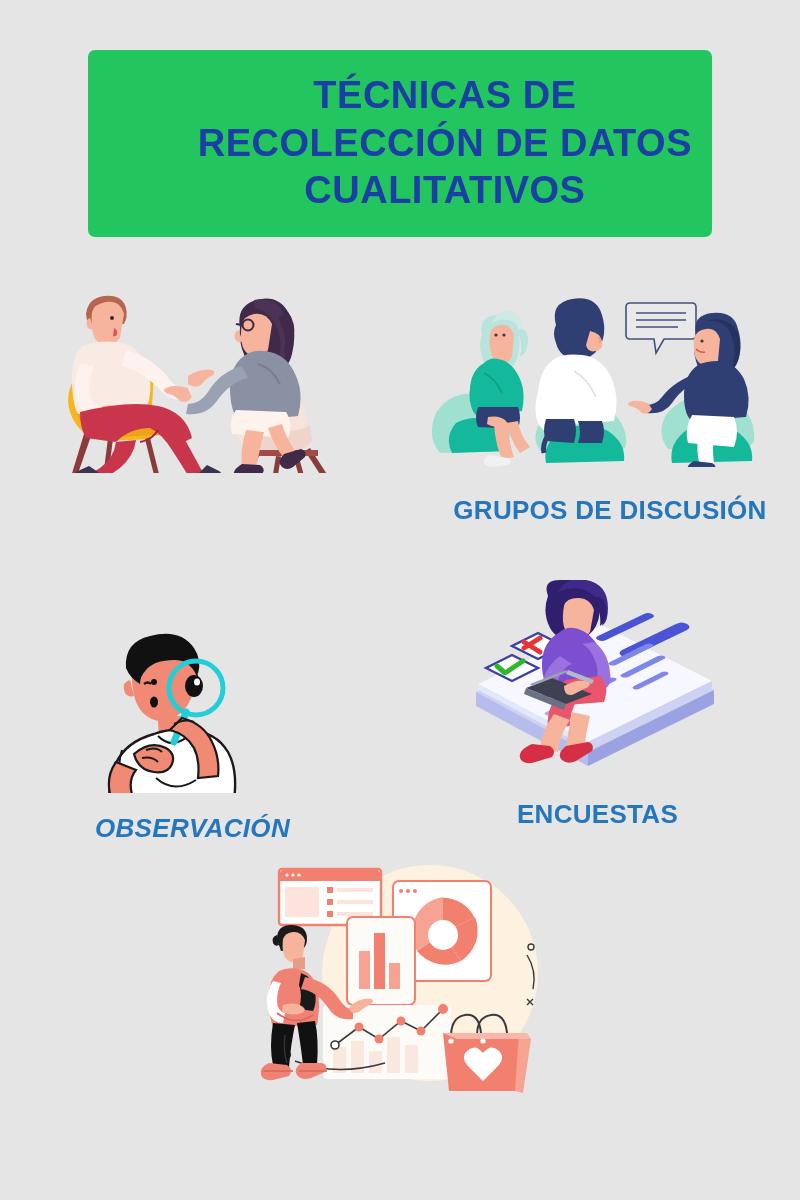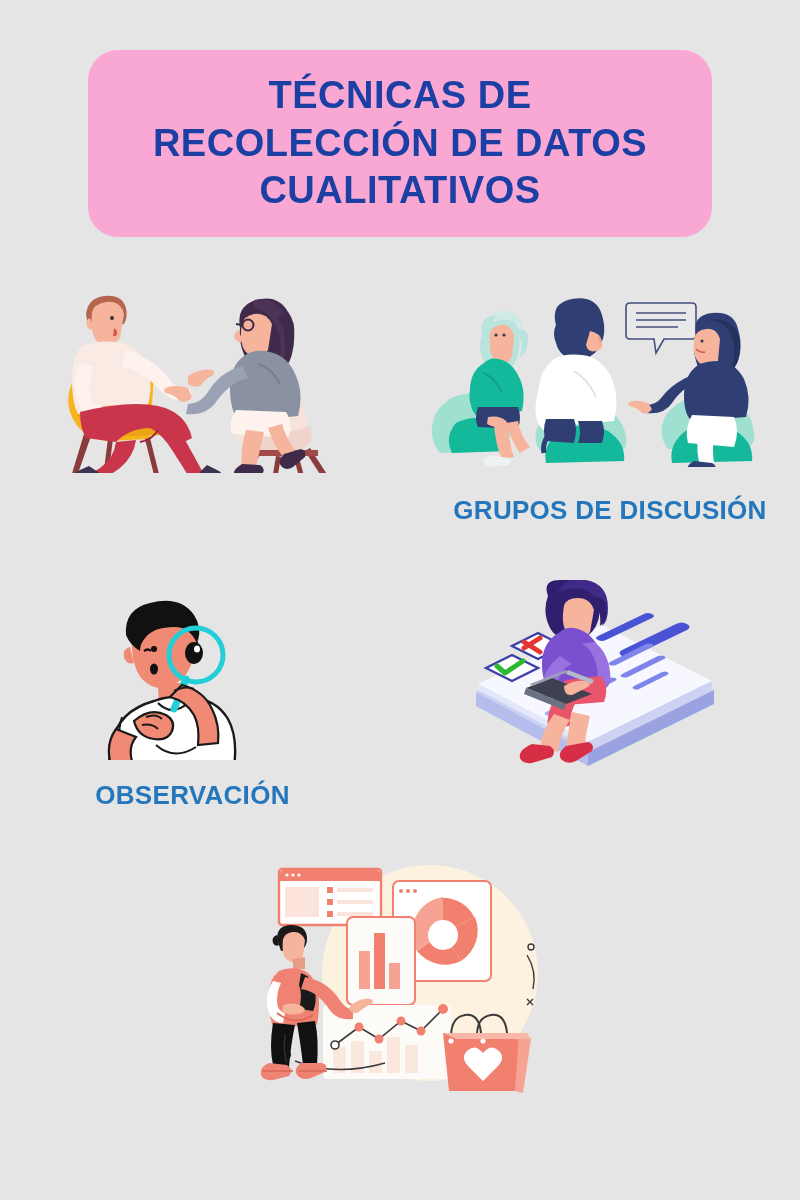--- a/index.html
+++ b/index.html
@@ -15,25 +15,25 @@
     position: relative;
   }
 
   
   #title-card {
     position: absolute;
     left: 88px;
     top: 50px;
     width: 624px;
     height: 187px;
-    background: #f9a8d4;
-    border-radius: 30px;
+    background: #22c55e;
+    border-radius: 7px;
     display: flex;
     align-items: center;
-    justify-content: center;
+    justify-content: flex-end;
   }
   #title-text {
     color: #1b3fa3;
     font-size: 38px;
     font-weight: bold;
     line-height: 1.25;
     text-align: center;
     letter-spacing: 0.5px;
     white-space: pre-line;
     padding: 0 20px;
@@ -52,21 +52,21 @@
     white-space: nowrap;
   }
   .art {
     position: relative;
   }
   .art svg { display: block; }
 
   
   #item-entrevista      { left: 40px;  top: 278px; width: 310px; }
   #item-grupos          { left: 430px; top: 295px; width: 360px; }
-  #item-observacion     { left: 60px;  top: 595px; width: 265px; }
+  #item-observacion     { left: 60px;  top: 628px; width: 265px; font-style: italic; }
   #item-encuestas       { left: 470px; top: 580px; width: 255px; }
   #item-neuromarketing  { left: 255px; top: 855px; width: 320px; }
 
   #item-entrevista .item-label     { margin-top: 18px; }
   #item-grupos .item-label         { margin-top: 28px; }
   #item-observacion .item-label    { margin-top: 20px; }
   #item-encuestas .item-label      { margin-top: 24px; }
   #item-neuromarketing .item-label { margin-top: 14px; }
 </style>
 </head>
@@ -311,20 +311,21 @@
 
       <path d="M94 106 q14 -8 24 -4 q4 2 0 5 q-10 5 -16 8 q-8 1 -8 -9z" fill="#f7b49c"></path>
 
       <path d="M84 134 q-12 16 -14 34 l18 4 q2 -18 12 -32z" fill="#f7b49c"></path>
       <path d="M102 132 q-4 20 -6 36 l18 2 q2 -18 6 -34z" fill="#f7b49c"></path>
 
       <path d="M62 164 q-14 6 -12 14 q2 6 12 5 l20 -6 q5 -6 -2 -11z" fill="#d62f45"></path>
       <path d="M96 166 q-10 8 -4 14 q6 5 14 1 l16 -10 q3 -7 -4 -9z" fill="#d62f45"></path>
     </svg>
   </div>
+  <div class="item-label">ENCUESTAS</div>
 </div>
 
 <div class="item" id="item-neuromarketing">
   <div class="art">
     <svg width="320" height="240" viewBox="0 0 320 240" xmlns="http://www.w3.org/2000/svg">
 
       <circle cx="175" cy="118" r="108" fill="#fdf1e0"></circle>
 
       <rect x="24" y="14" width="102" height="56" rx="3" fill="#ffffff" stroke="#f2806f" stroke-width="2.4"></rect>
       <path d="M24 22 q0 -8 8 -8 h86 q8 0 8 8 v4 h-102z" fill="#f2806f"></path>

